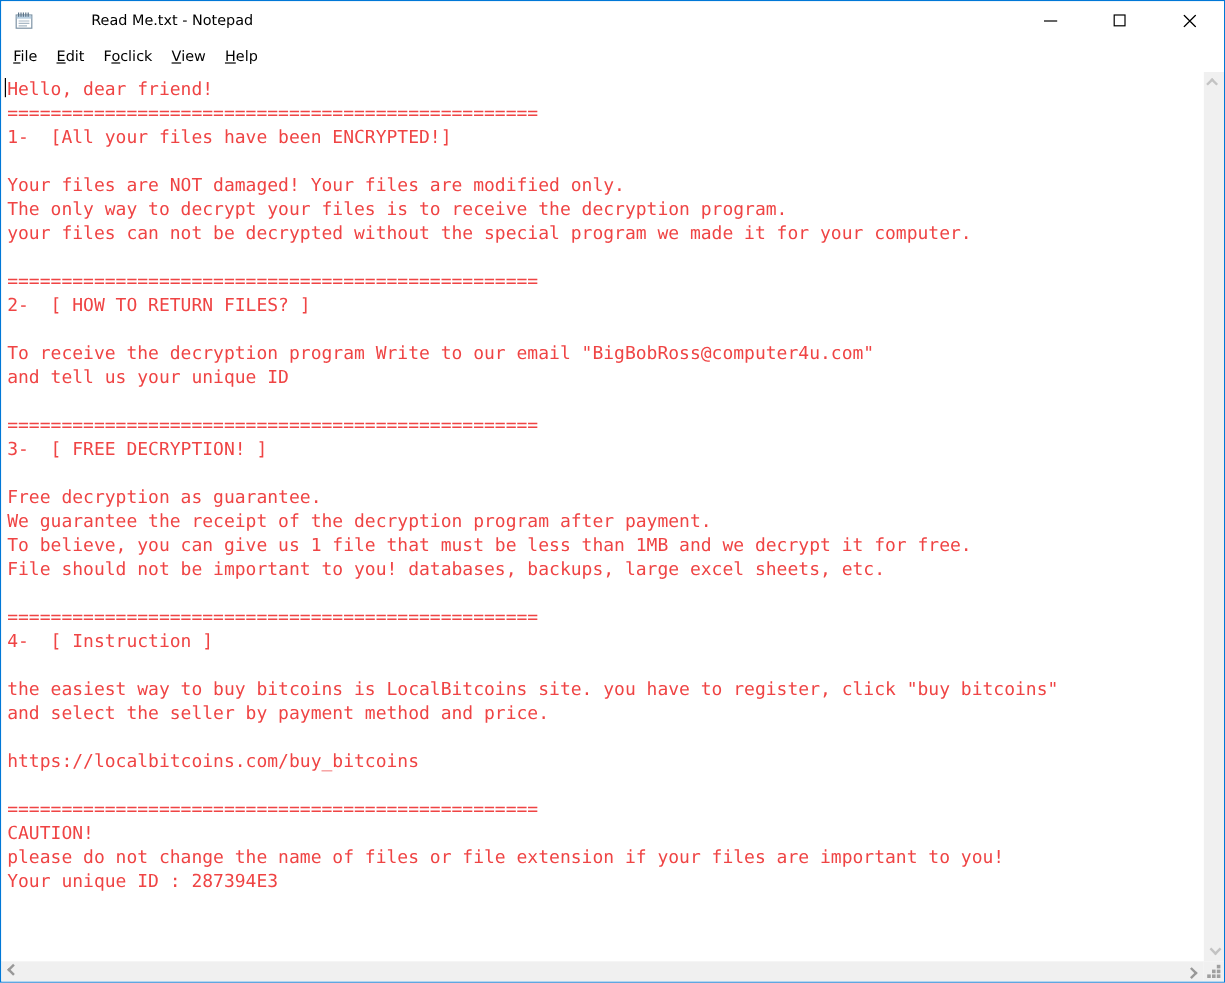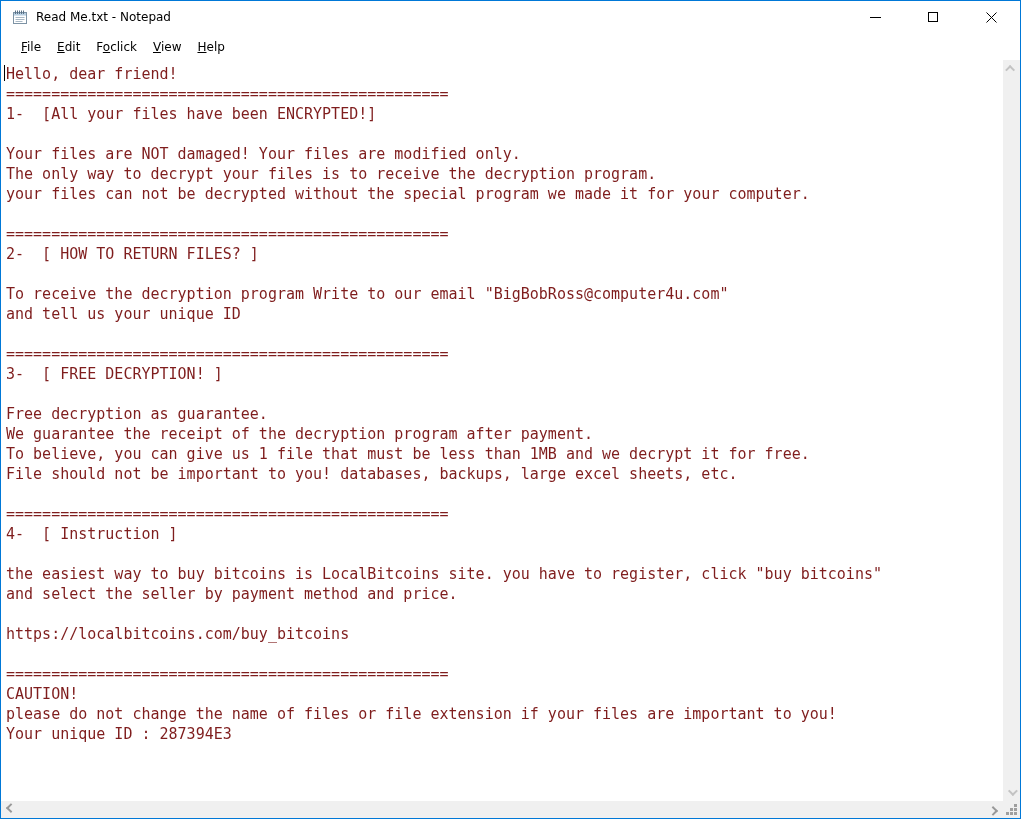--- a/index.html
+++ b/index.html
@@ -17,20 +17,21 @@
     overflow: hidden;
   }
 
   
   .titlebar {
     height: 32px;
     flex: 0 0 32px;
     display: flex;
     align-items: center;
     background: #ffffff;
+    gap: 40px;
   }
   .titlebar .app-icon { margin-left: 11px; width: 16px; height: 16px; flex: 0 0 16px; }
   .titlebar .title {
     margin-left: 8px;
     font-size: 12px;
     color: #000000;
     white-space: nowrap;
   }
   .winbtns { margin-left: auto; display: flex; height: 100%; }
   .winbtn {
@@ -40,41 +41,41 @@
   }
   .glyph-min { width: 11px; height: 1px; background: #000; display: block; }
   .glyph-max { width: 10px; height: 10px; border: 1px solid #000; display: block; }
 
   
   .menubar {
     height: 27px;
     flex: 0 0 27px;
     display: flex;
     align-items: center;
-    padding-left: 12px;
+    padding-left: 2px;
     background: #ffffff;
     font-size: 12px;
     color: #000000;
   }
   .menu-item { padding: 4px 8px; white-space: pre; }
   .menu-item .mn { text-decoration: underline; }
 
   
   .main { flex: 1 1 auto; display: flex; min-height: 0; }
   .editor {
     position: relative;
     flex: 1 1 auto;
     background: #ffffff;
     overflow: hidden;
   }
   .editor pre {
     font-family: "DejaVu Sans Mono", "Liberation Mono", monospace;
     font-size: 15px;
     line-height: 20px;
-    color: #7f1d1d;
+    color: #ef4444;
     padding: 4px 0 0 5px;
     white-space: pre;
   }
   .caret {
     position: absolute;
     left: 3px; top: 5px;
     width: 1px; height: 16px;
     background: #000000;
   }
 

